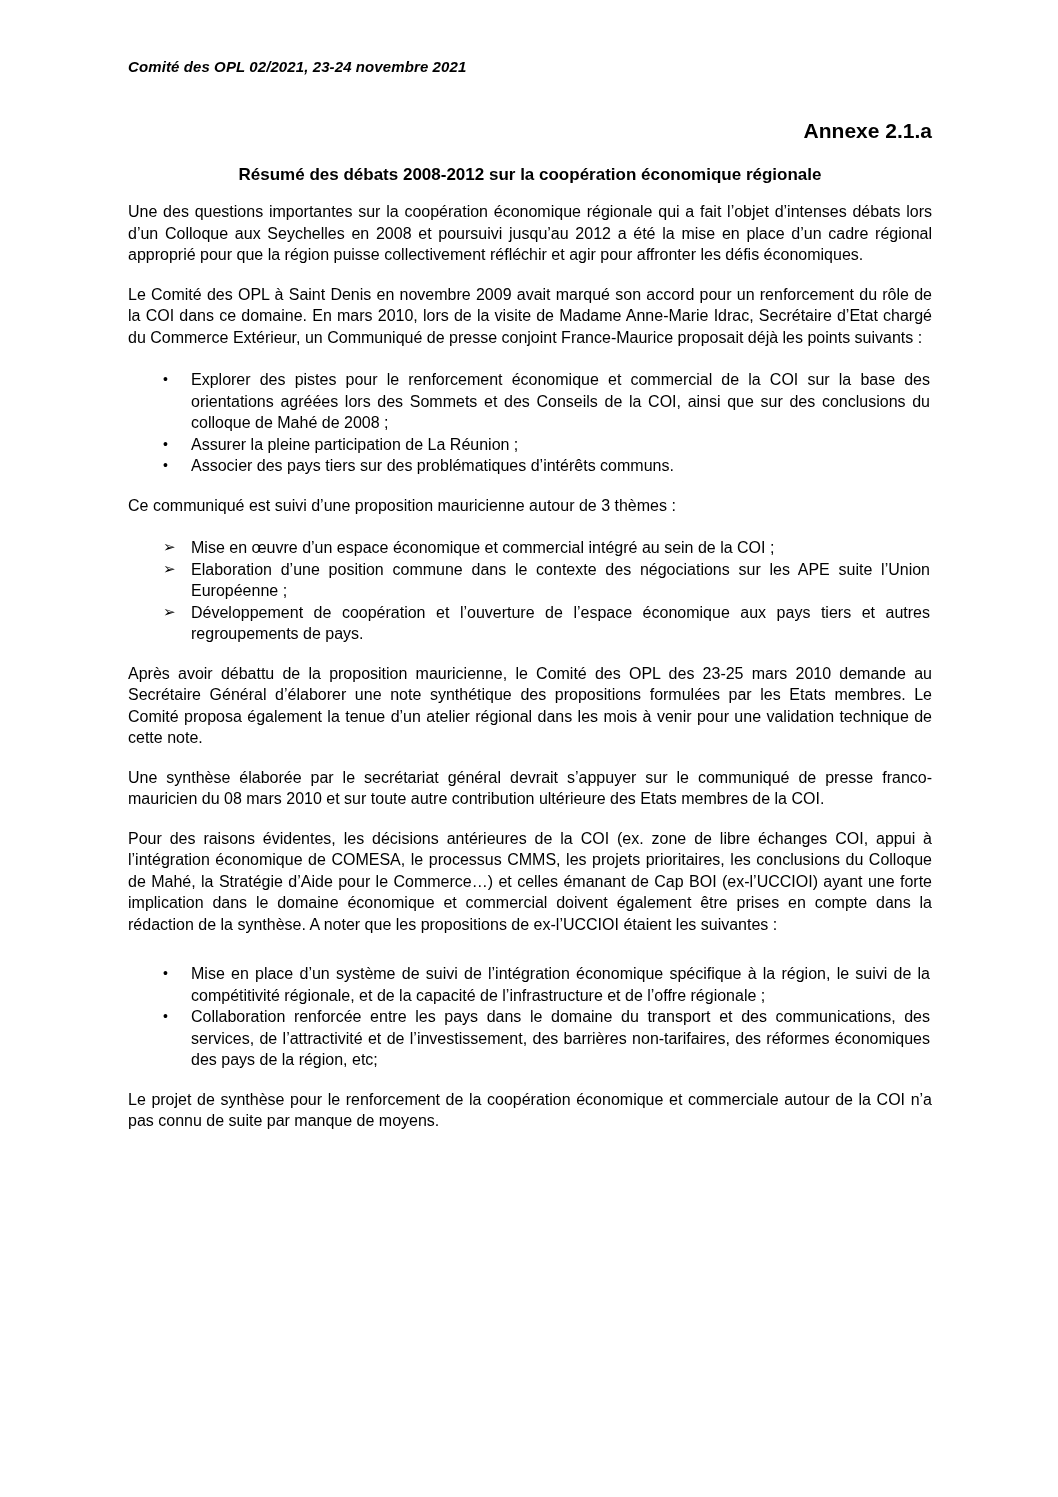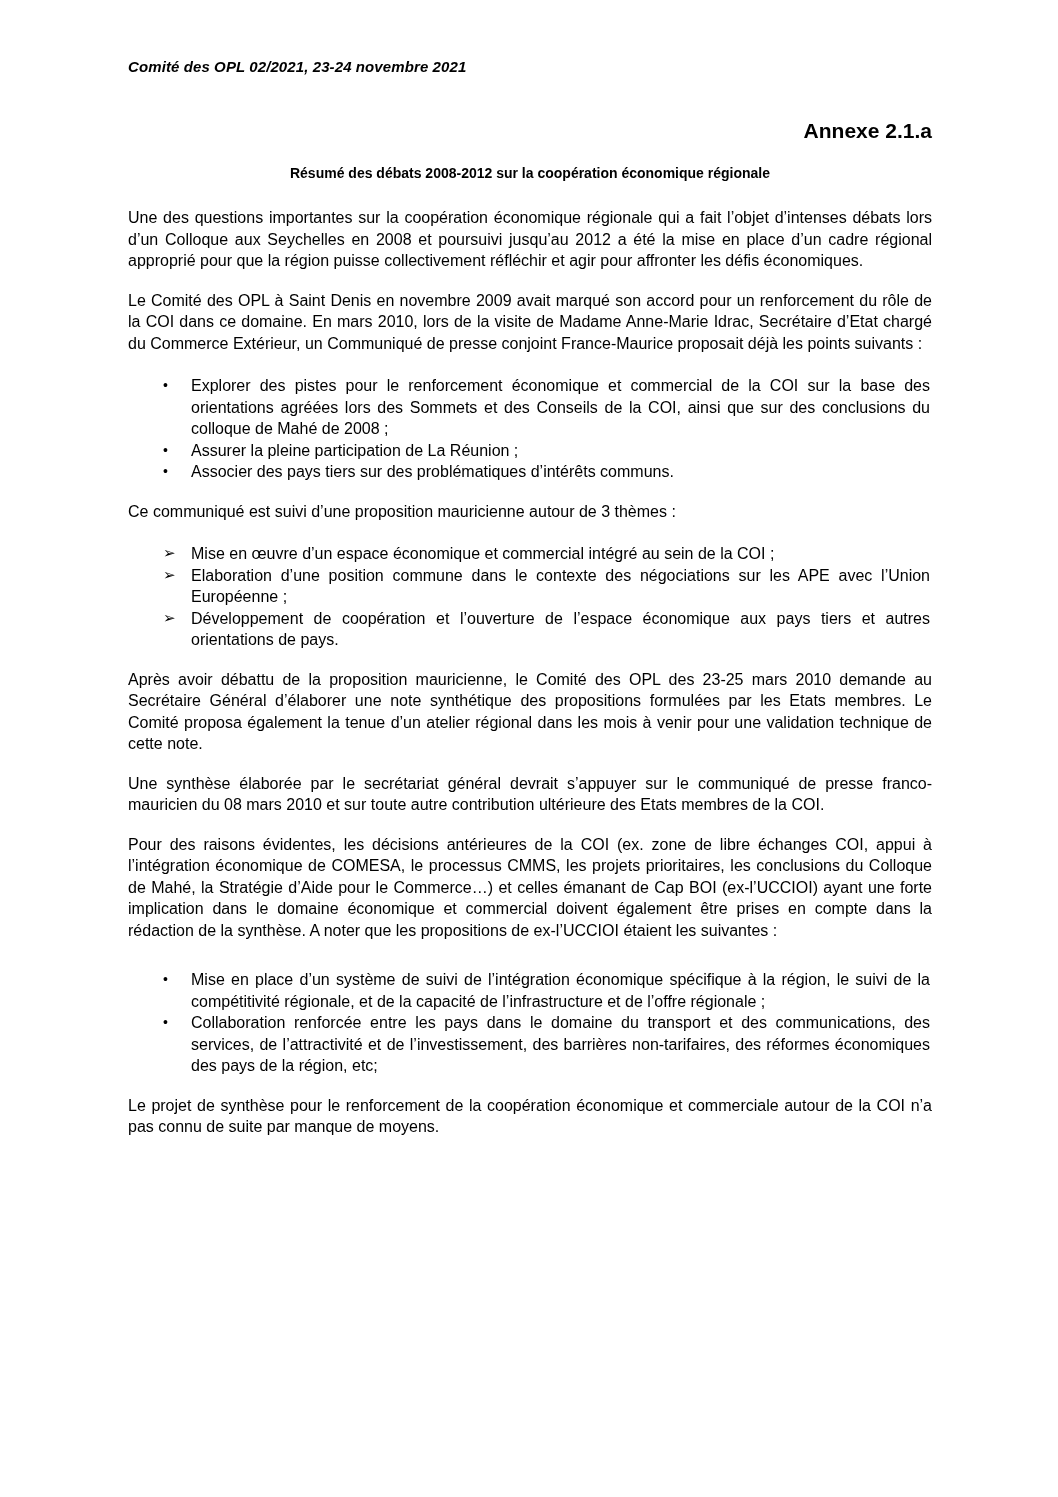--- a/index.html
+++ b/index.html
@@ -25,32 +25,32 @@
     letter-spacing: 0.1px;
   }
   .annex-label {
     margin-top: 44px;
     font-size: 21px;
     font-weight: 700;
     text-align: right;
   }
   .doc-title {
     margin-top: 22px;
-    font-size: 14px;
+    font-size: 17px;
     font-weight: 700;
     text-align: center;
   }
   .para {
     margin-top: 18px;
     font-size: 16px;
     line-height: 21.5px;
     text-align: justify;
   }
   .para.first {
-    margin-top: 26px;
+    margin-top: 16px;
   }
   .list {
     margin-top: 21px;
   }
   .list-item {
     display: flex;
     font-size: 16px;
     line-height: 21.5px;
   }
   .list-item .marker {
@@ -110,25 +110,25 @@
 
   <p class="para">Ce communiqué est suivi d’une proposition mauricienne autour de 3 thèmes :</p>
 
   <div class="list">
     <div class="list-item">
       <span class="marker arrow">➢</span>
       <span class="item-text">Mise en œuvre d’un espace économique et commercial intégré au sein de la COI ;</span>
     </div>
     <div class="list-item">
       <span class="marker arrow">➢</span>
-      <span class="item-text">Elaboration d’une position commune dans le contexte des négociations sur les APE avec l’Union Européenne ;</span>
+      <span class="item-text">Elaboration d’une position commune dans le contexte des négociations sur les APE suite l’Union Européenne ;</span>
     </div>
     <div class="list-item">
       <span class="marker arrow">➢</span>
-      <span class="item-text">Développement de coopération et l’ouverture de l’espace économique aux pays tiers et autres orientations de pays.</span>
+      <span class="item-text">Développement de coopération et l’ouverture de l’espace économique aux pays tiers et autres regroupements de pays.</span>
     </div>
   </div>
 
   <p class="para">Après avoir débattu de la proposition mauricienne, le Comité des OPL des 23-25 mars 2010 demande au Secrétaire Général d’élaborer une note synthétique des propositions formulées par les Etats membres. Le Comité proposa également la tenue d’un atelier régional dans les mois à venir pour une validation technique de cette note.</p>
 
   <p class="para">Une synthèse élaborée par le secrétariat général devrait s’appuyer sur le communiqué de presse franco-mauricien du 08 mars 2010 et sur toute autre contribution ultérieure des Etats membres de la COI.</p>
 
   <p class="para">Pour des raisons évidentes, les décisions antérieures de la COI (ex. zone de libre échanges COI, appui à l’intégration économique de COMESA, le processus CMMS, les projets prioritaires, les conclusions du Colloque de Mahé, la Stratégie d’Aide pour le Commerce…) et celles émanant de Cap BOI (ex-l’UCCIOI) ayant une forte implication dans le domaine économique et commercial doivent également être prises en compte dans la rédaction de la synthèse. A noter que les propositions de ex-l’UCCIOI étaient les suivantes :</p>
 
   <div class="list" style="margin-top:28px;">

